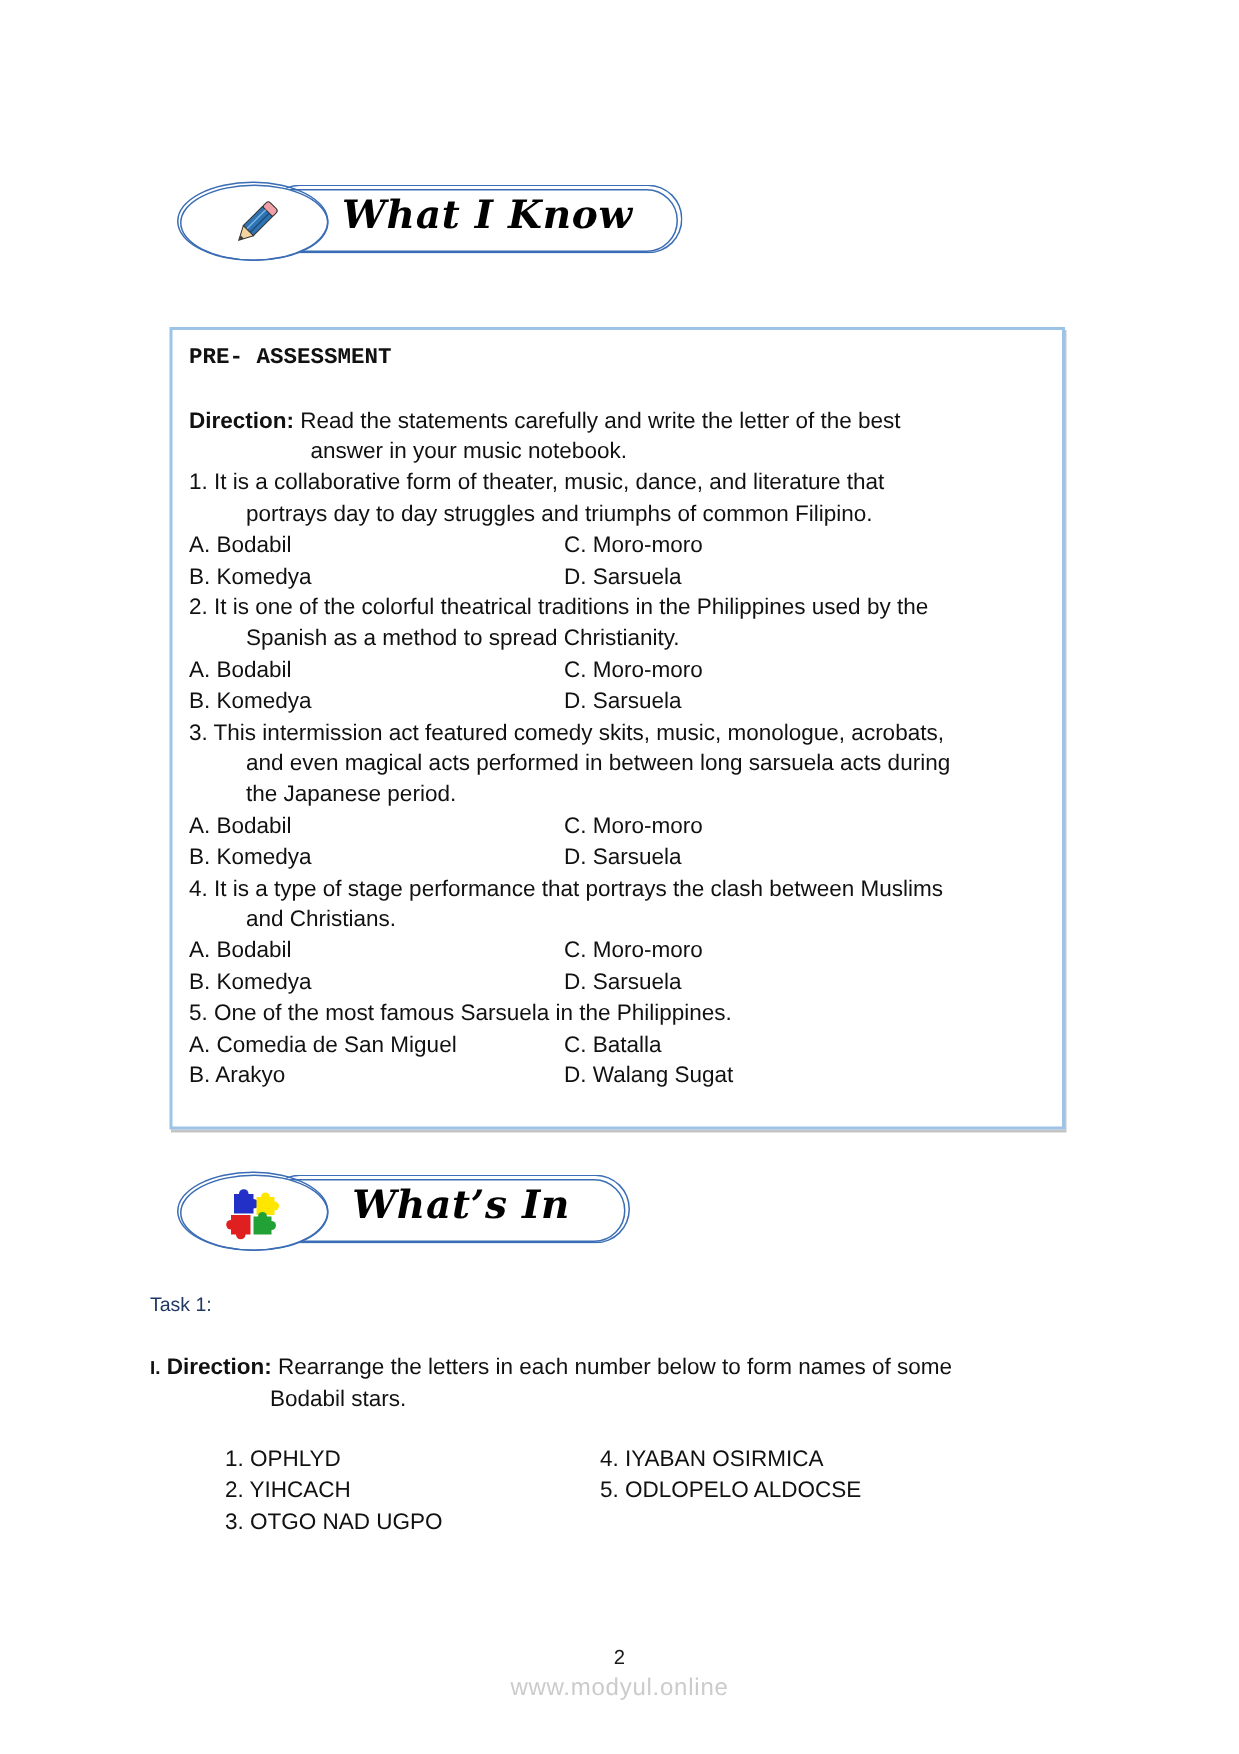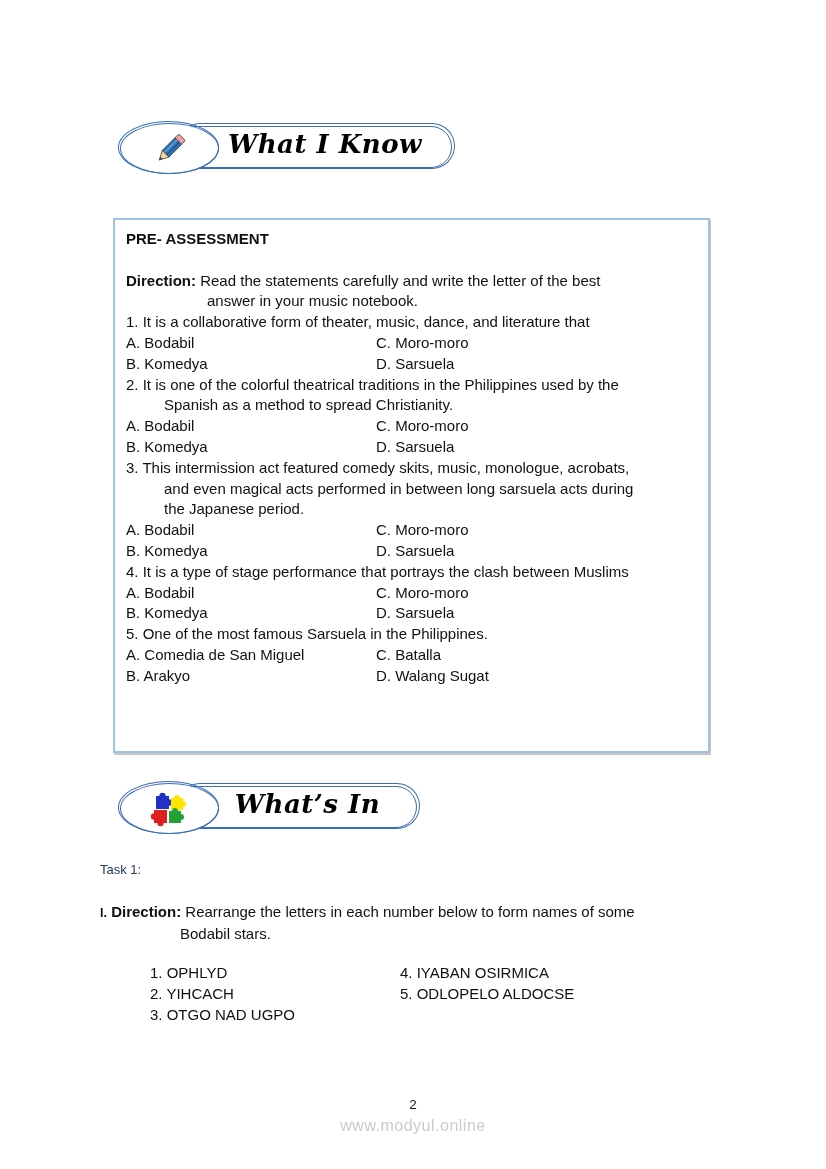--- a/index.html
+++ b/index.html
@@ -43,21 +43,21 @@
 
   
   .pa-box{
     position:absolute;left:113px;top:218px;width:597px;height:535px;
     border:2px solid #9dc3e6;background:#fff;
     box-shadow:1px 2px 0 rgba(125,125,125,0.45);
     box-sizing:border-box;
     padding:9px 10px 0 11px;
     line-height:20.8px;
   }
-  .pa-title{font-weight:bold;}
+  .pa-title{font-weight:bold;font-family:Liberation Mono, monospace;}
   .spacer-line{height:20.8px;}
   .hang2{margin-left:81px;}
   .q-cont{margin-left:38px;}
   .opt-row{}
   .opt-left{display:inline-block;width:250px;}
   b{font-weight:bold;}
 
   
   .task-label{
     position:absolute;left:100px;top:862px;
@@ -109,20 +109,21 @@
   </div>
 
   <div class="pa-box">
     <div class="pa-title">PRE- ASSESSMENT</div>
     <div class="spacer-line"></div>
     <div><b>Direction:</b> <span>Read the statements carefully and write the letter of the best</span></div>
     <div class="hang2">answer in your music notebook.</div>
 
     <div>
       <div>1. It is a collaborative form of theater, music, dance, and literature that</div>
+      <div class="q-cont">portrays day to day struggles and triumphs of common Filipino.</div>
       <div class="opt-row"><span class="opt-left">A. Bodabil</span><span>C. Moro-moro</span></div>
       <div class="opt-row"><span class="opt-left">B. Komedya</span><span>D. Sarsuela</span></div>
     </div>
 
     <div>
       <div>2. It is one of the colorful theatrical traditions in the Philippines used by the</div>
       <div class="q-cont">Spanish as a method to spread Christianity.</div>
       <div class="opt-row"><span class="opt-left">A. Bodabil</span><span>C. Moro-moro</span></div>
       <div class="opt-row"><span class="opt-left">B. Komedya</span><span>D. Sarsuela</span></div>
     </div>
@@ -130,20 +131,21 @@
     <div>
       <div>3. This intermission act featured comedy skits, music, monologue, acrobats,</div>
       <div class="q-cont">and even magical acts performed in between long sarsuela acts during</div>
       <div class="q-cont">the Japanese period.</div>
       <div class="opt-row"><span class="opt-left">A. Bodabil</span><span>C. Moro-moro</span></div>
       <div class="opt-row"><span class="opt-left">B. Komedya</span><span>D. Sarsuela</span></div>
     </div>
 
     <div>
       <div>4. It is a type of stage performance that portrays the clash between Muslims</div>
+      <div class="q-cont">and Christians.</div>
       <div class="opt-row"><span class="opt-left">A. Bodabil</span><span>C. Moro-moro</span></div>
       <div class="opt-row"><span class="opt-left">B. Komedya</span><span>D. Sarsuela</span></div>
     </div>
 
     <div>
       <div>5. One of the most famous Sarsuela in the Philippines.</div>
       <div class="opt-row"><span class="opt-left">A. Comedia de San Miguel</span><span>C. Batalla</span></div>
       <div class="opt-row"><span class="opt-left">B. Arakyo</span><span>D. Walang Sugat</span></div>
     </div>
   </div>

